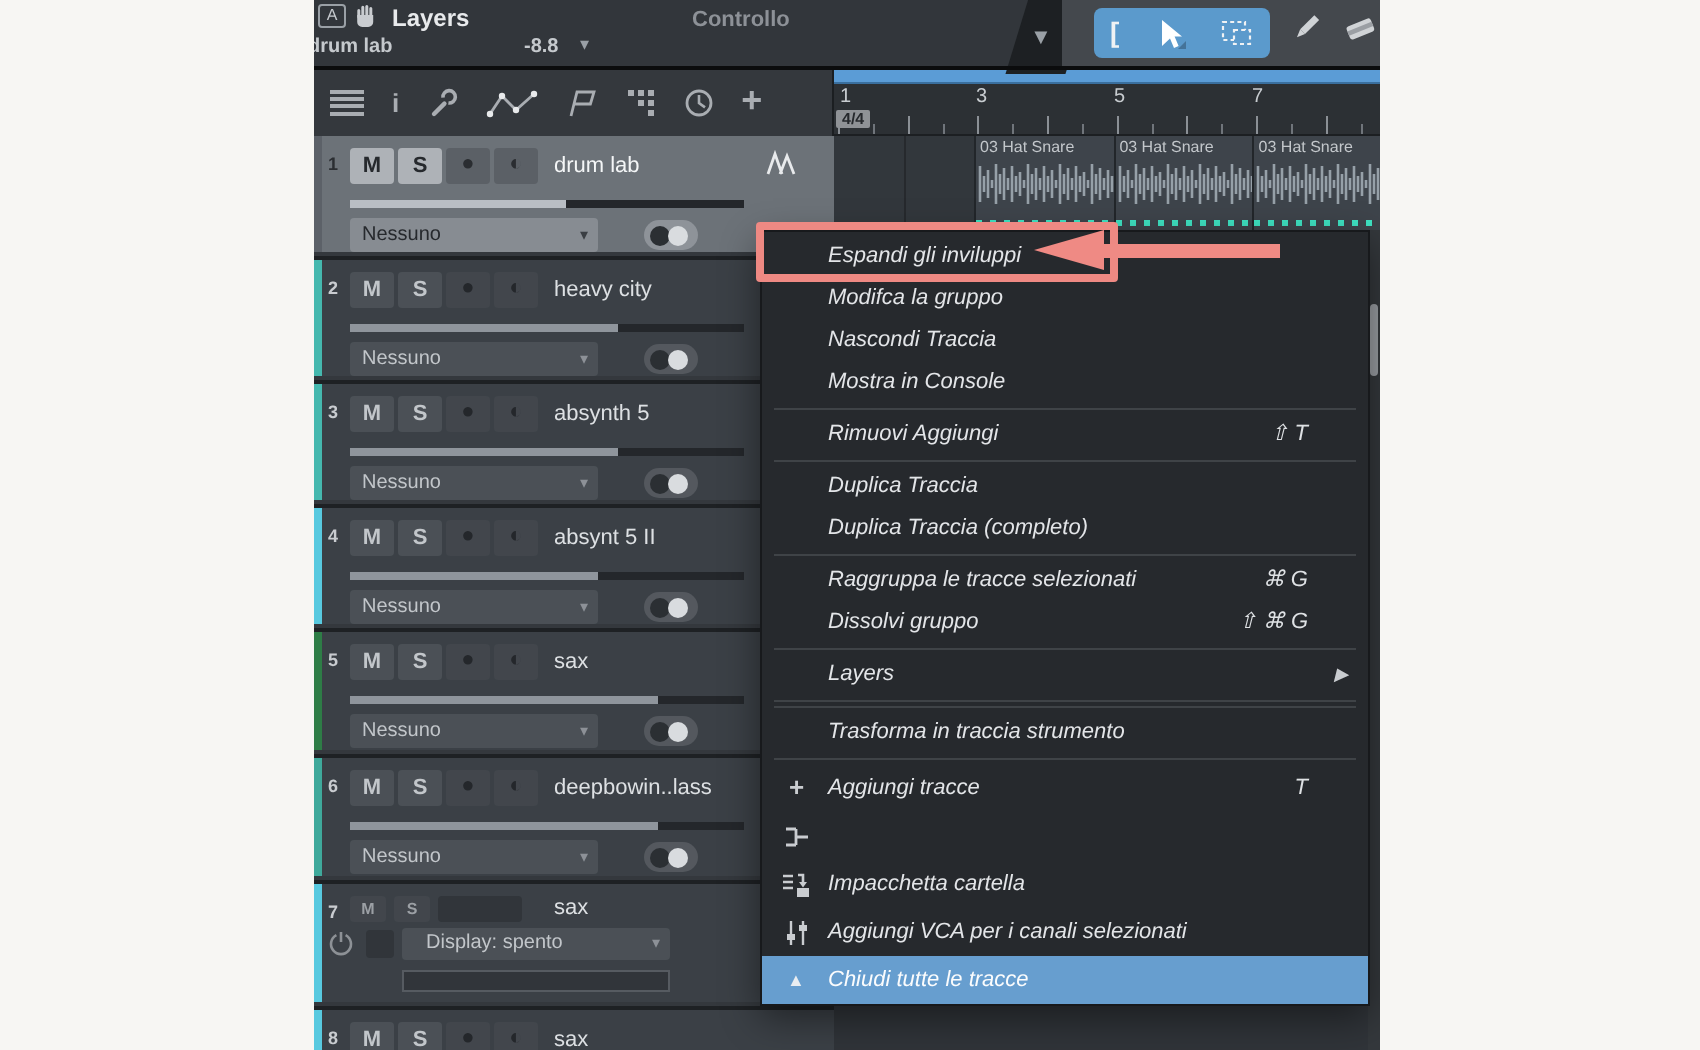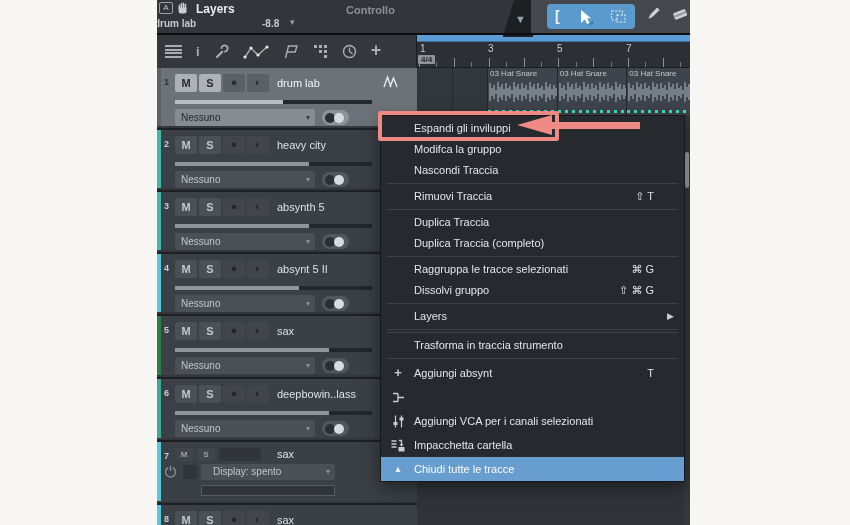--- a/index.html
+++ b/index.html
@@ -60,41 +60,41 @@
   .trk.sel .tnum { color:#2b2e32; }
   .tbtn { position:absolute; top:6px; width:22px; height:18px; background:#4b5056; border-radius:2px; color:#c2c6ca; font-size:11px; font-weight:bold; text-align:center; line-height:18px; }
   .trk.sel .tbtn { background:#aeb2b7; color:#26292d; }
   .gbtn { position:absolute; top:6px; width:22px; height:18px; background:#42464c; border-radius:2px; color:#24272b; font-size:11px; text-align:center; line-height:17px; }
   .trk.sel .gbtn { background:#5b6066; color:#2a2d31; }
   .tname { position:absolute; left:120px; top:9px; font-size:11px; color:#dde0e3; white-space:nowrap; }
   .trk.sel .tname { color:#f4f6f7; }
   .slider { position:absolute; left:18px; top:32px; width:197px; height:4px; background:#24272b; }
   .slider .fill { height:4px; background:#8f959c; }
   .trk.sel .slider .fill { background:#b9bec4; }
-  .dd { position:absolute; left:18px; top:41px; width:140px; height:17px; background:#4b5056; border-radius:2px; font-size:10px; color:#c2c6ca; line-height:17px; padding-left:6px; }
+  .dd { position:absolute; left:18px; top:41px; width:124px; height:17px; background:#4b5056; border-radius:2px; font-size:10px; color:#c2c6ca; line-height:17px; padding-left:6px; }
   .trk.sel .dd { background:#878c92; color:#26292d; }
   .dd .dda { position:absolute; right:5px; top:0; font-size:8px; color:#8d9197; }
   .trk.sel .dd .dda { color:#3a3e43; }
   .tgl { position:absolute; left:165px; top:42px; width:27px; height:15px; background:#54585e; border-radius:8px; }
   .trk.sel .tgl { background:#8e9399; }
   .tgl i { position:absolute; top:2.5px; width:10px; height:10px; border-radius:50%; }
   .tgl i.d { left:3px; background:#2b2f33; }
   .tgl i.w { left:12px; background:#d9dcdf; }
   .waveicn { position:absolute; left:226px; top:7px; }
   
   .sbtn { position:absolute; top:6px; width:18px; height:13px; background:#42464c; border-radius:2px; color:#9ca0a5; font-size:8px; font-weight:bold; text-align:center; line-height:13px; }
   .blank { position:absolute; background:#31353a; border-radius:2px; }
   .pwr { position:absolute; left:7px; top:23px; }
   .dd2 { position:absolute; left:44px; top:22px; width:134px; height:16px; background:#4b5056; border-radius:2px; font-size:10px; color:#c2c6ca; line-height:16px; padding-left:12px; }
   .dd2 .dda { position:absolute; right:5px; top:0; font-size:8px; color:#8d9197; }
   .autobar { position:absolute; left:44px; top:43px; width:134px; height:11px; background:#31353a; border:1px solid #565b61; }
 
   
   .menu { position:absolute; left:223px; top:115px; width:305px; background:#26292d; border:1px solid #17191c; box-shadow:0 6px 18px rgba(0,0,0,.45); z-index:5; padding-top:2px; }
-  .mi { position:relative; height:21px; line-height:21px; padding-left:33px; font-size:11px; color:#e3e5e8; white-space:nowrap; }
+  .mi { position:relative; height:21px; line-height:21px; padding-left:33px; font-size:11px; color:#e3e5e8; white-space:nowrap;font-style:italic; }
   .mi.tall { height:24px; line-height:24px; }
   .mi.hl { background:#679ecf; color:#fbfcfd; }
   .mi .short { position:absolute; right:30px; top:0; font-size:11px; color:#dfe2e5; }
   .mi .sub { position:absolute; right:10px; top:0; font-size:9px; color:#c9ccd0; }
   .mi .mic { position:absolute; left:6px; top:0; width:22px; height:100%; display:flex; align-items:center; justify-content:center; color:#c9ccd0; font-size:13px; font-weight:bold; }
   .msep { height:1px; background:#3f4347; margin:2px 6px; }
 
   
   .annbox { position:absolute; left:378px; top:111px; width:181px; height:30px; border:4px solid #ee8983; border-radius:2px; z-index:10; }
   .annhead { position:absolute; left:517px; top:115px; width:0; height:0; border-top:10px solid transparent; border-bottom:10px solid transparent; border-right:35px solid #ef8a84; z-index:11; }
@@ -390,63 +390,64 @@
         <span class="gbtn" style="left:66px;">●</span>
         <span class="gbtn" style="left:90px;">◐</span>
         <span class="tname">sax</span>
       </div>
     </div>
 
     <div class="menu">
       <div class="mi"><span>Espandi gli inviluppi</span></div>
       <div class="mi"><span>Modifca la gruppo</span></div>
       <div class="mi"><span>Nascondi Traccia</span></div>
-      <div class="msep"></div>
-      <div class="mi"><span>Rimuovi Traccia</span><span class="short">⇧ T</span></div>
+      <div class="mi"><span>Mostra in Console</span></div>
+      <div class="msep"></div>
+      <div class="mi"><span>Rimuovi Aggiungi</span><span class="short">⇧ T</span></div>
       <div class="msep"></div>
       <div class="mi"><span>Duplica Traccia</span></div>
       <div class="mi"><span>Duplica Traccia (completo)</span></div>
       <div class="msep"></div>
       <div class="mi"><span>Raggruppa le tracce selezionati</span><span class="short">⌘ G</span></div>
       <div class="mi"><span>Dissolvi gruppo</span><span class="short">⇧ ⌘ G</span></div>
       <div class="msep"></div>
       <div class="mi"><span>Layers</span><span class="sub">▶</span></div>
       <div class="msep"></div>
       <div class="msep"></div>
       <div class="mi"><span>Trasforma in traccia strumento</span></div>
       <div class="msep"></div>
-      <div class="mi tall"><span class="mic">+</span><span>Aggiungi absynt</span><span class="short">T</span></div>
+      <div class="mi tall"><span class="mic">+</span><span>Aggiungi tracce</span><span class="short">T</span></div>
       <div class="mi tall">
         <span class="mic">
             <svg width="15" height="15" viewBox="0 0 15 15">
               <path d="M2 3.5h5M2 11.5h5M7 3.5v8M7 7.5h6" stroke="#c9ccd0" stroke-width="1.4" fill="none"></path>
             </svg>
           </span>
-      </div>
-      <div class="mi tall">
-        <span class="mic">
-            <svg width="15" height="15" viewBox="0 0 15 15">
-              <path d="M4.5 1.5v12M10.5 1.5v12" stroke="#c9ccd0" stroke-width="1.2"></path>
-              <rect x="2.5" y="8" width="4" height="3" fill="#c9ccd0"></rect>
-              <rect x="8.5" y="3.5" width="4" height="3" fill="#c9ccd0"></rect>
-            </svg>
-          </span>
-        <span>Aggiungi VCA per i canali selezionati</span>
       </div>
       <div class="mi tall">
         <span class="mic">
             <svg width="16" height="15" viewBox="0 0 16 15">
               <path d="M1.5 3h5M1.5 6h5M1.5 9h5" stroke="#c9ccd0" stroke-width="1.3"></path>
               <path d="M9 2.5h2.5v4" stroke="#c9ccd0" stroke-width="1.3" fill="none"></path>
               <polygon points="9.5,6 13.5,6 11.5,8.8" fill="#c9ccd0"></polygon>
               <rect x="8.5" y="9" width="6" height="4.5" fill="#c9ccd0"></rect>
             </svg>
           </span>
         <span>Impacchetta cartella</span>
       </div>
+      <div class="mi tall">
+        <span class="mic">
+            <svg width="15" height="15" viewBox="0 0 15 15">
+              <path d="M4.5 1.5v12M10.5 1.5v12" stroke="#c9ccd0" stroke-width="1.2"></path>
+              <rect x="2.5" y="8" width="4" height="3" fill="#c9ccd0"></rect>
+              <rect x="8.5" y="3.5" width="4" height="3" fill="#c9ccd0"></rect>
+            </svg>
+          </span>
+        <span>Aggiungi VCA per i canali selezionati</span>
+      </div>
       <div class="mi tall hl">
         <span class="mic" style="font-size:9px; color:#e9edf1;">▲</span>
         <span>Chiudi tutte le tracce</span>
       </div>
     </div>
   </div>
 
   <div class="annbox"></div>
   <div class="annhead"></div>
   <div class="anntail"></div>

